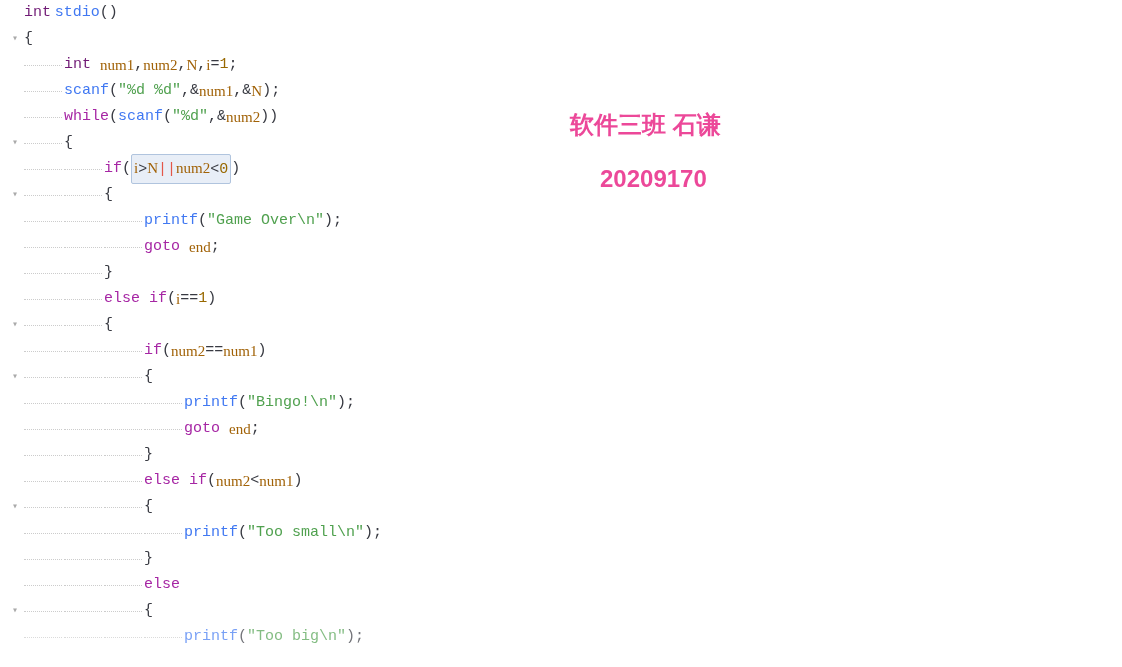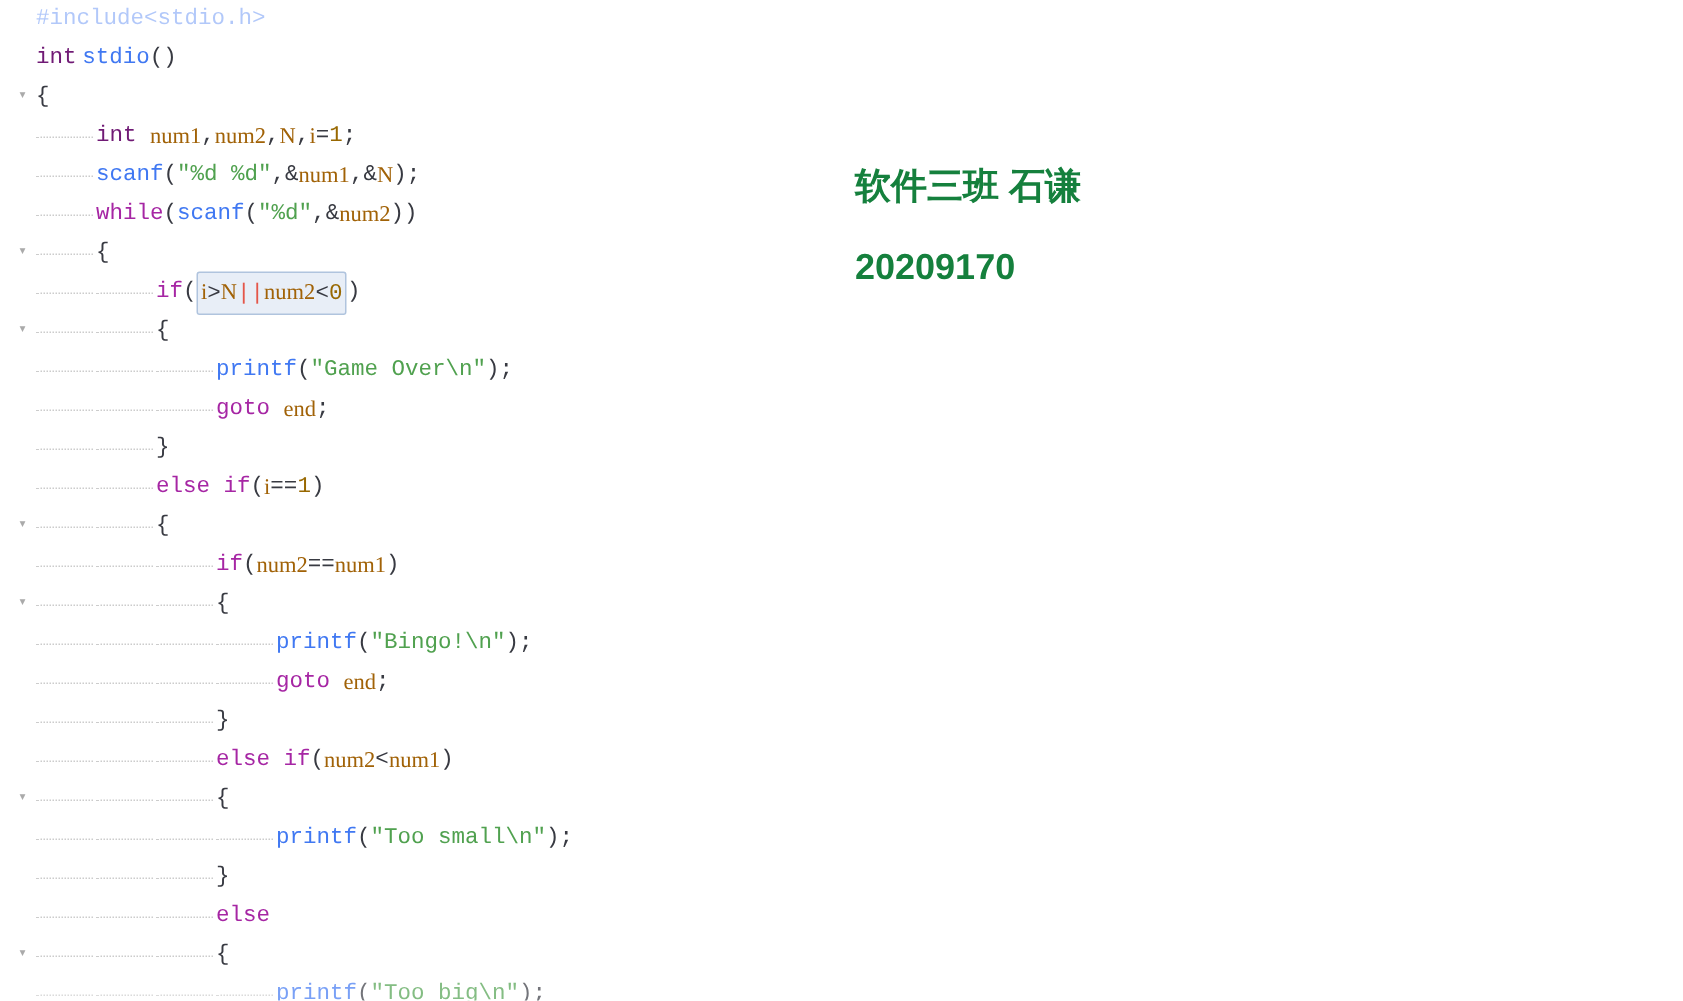--- a/index.html
+++ b/index.html
@@ -76,41 +76,38 @@
       border: 1px solid #b0c4de;
       padding: 0 2px;
       border-radius: 2px;
     }
     
     .watermark {
       position: absolute;
       left: 570px;
       font-family: 'SimHei', 'Microsoft YaHei', sans-serif;
       font-weight: bold;
-      color: #15803d;
+      color: #ec4899;
       font-size: 24px;
     }
     
     .watermark.line1 {
       top: 112px;
     }
     
     .watermark.line2 {
       top: 166px;
+      margin-left: 30px;
     }
   </style>
 </head>
 <body>
 
 <div class="editor">
 
-  <div class="line">
-    <span class="fold-marker"></span>
-    <span class="preprocessor" style="opacity:0.4;">#include&lt;stdio.h&gt;</span>
-  </div>
 
   <div class="line">
     <span class="fold-marker"></span>
     <span class="type">int</span><span class="ident"> </span><span class="function">stdio</span><span class="paren">(</span><span class="paren">)</span>
   </div>
 
   <div class="line">
     <span class="fold-marker open"></span>
     <span class="brace">{</span>
   </div>

